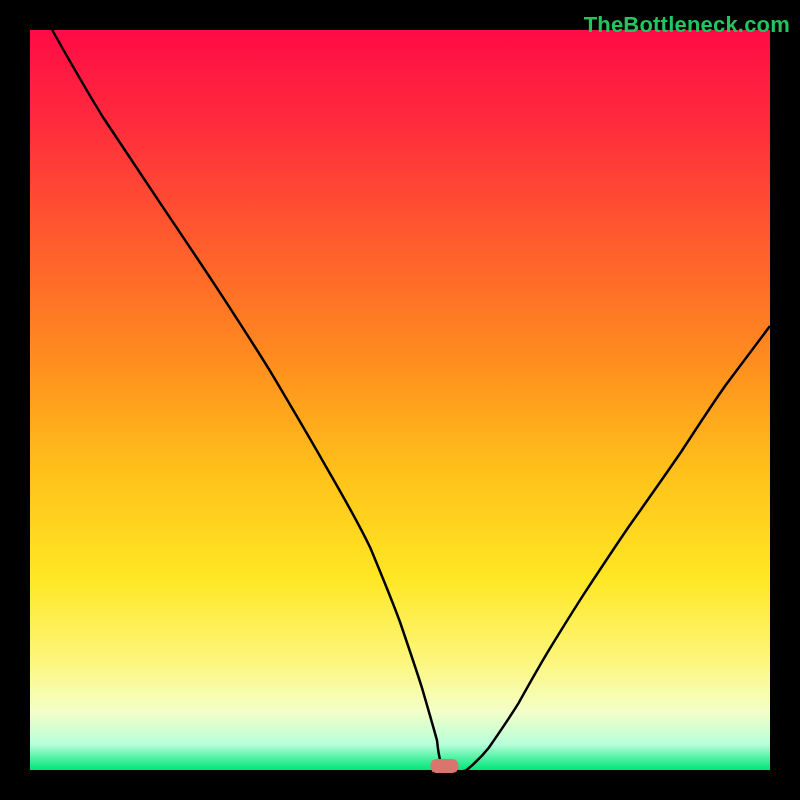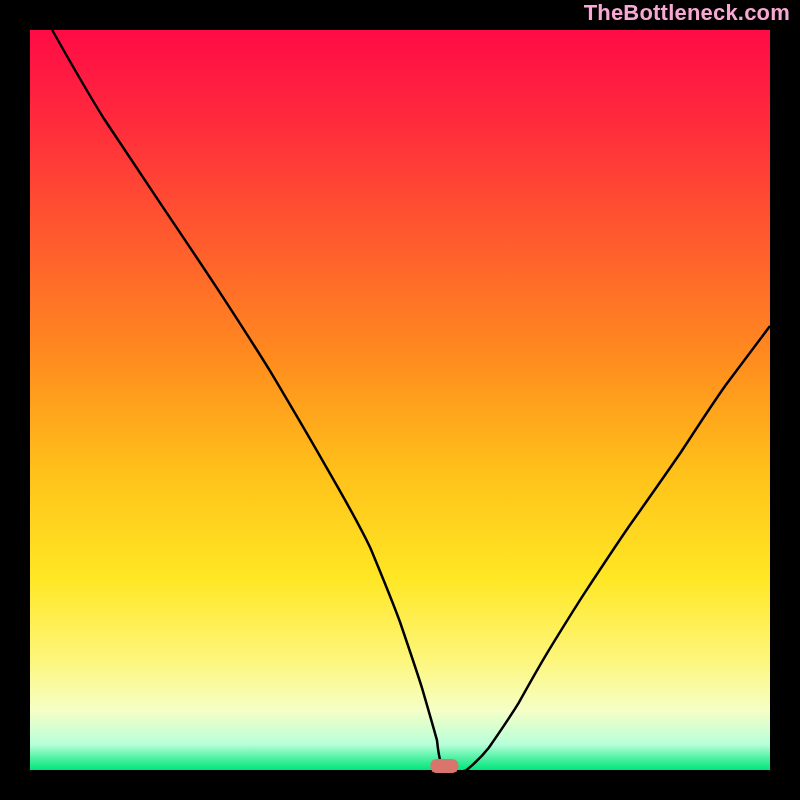--- a/index.html
+++ b/index.html
@@ -12,23 +12,23 @@
     font-family: Arial, Helvetica, sans-serif;
   }
   .frame {
     position: relative;
     width: 800px;
     height: 800px;
     background: #000;
   }
   .watermark {
     position: absolute;
-    top: 0;
+    top: 12px;
     right: 10px;
-    color: #f9a8d4;
+    color: #22c55e;
     font-size: 22px;
     font-weight: 600;
     letter-spacing: 0.2px;
     z-index: 5;
   }
   svg {
     position: absolute;
     top: 0;
     left: 0;
   }

